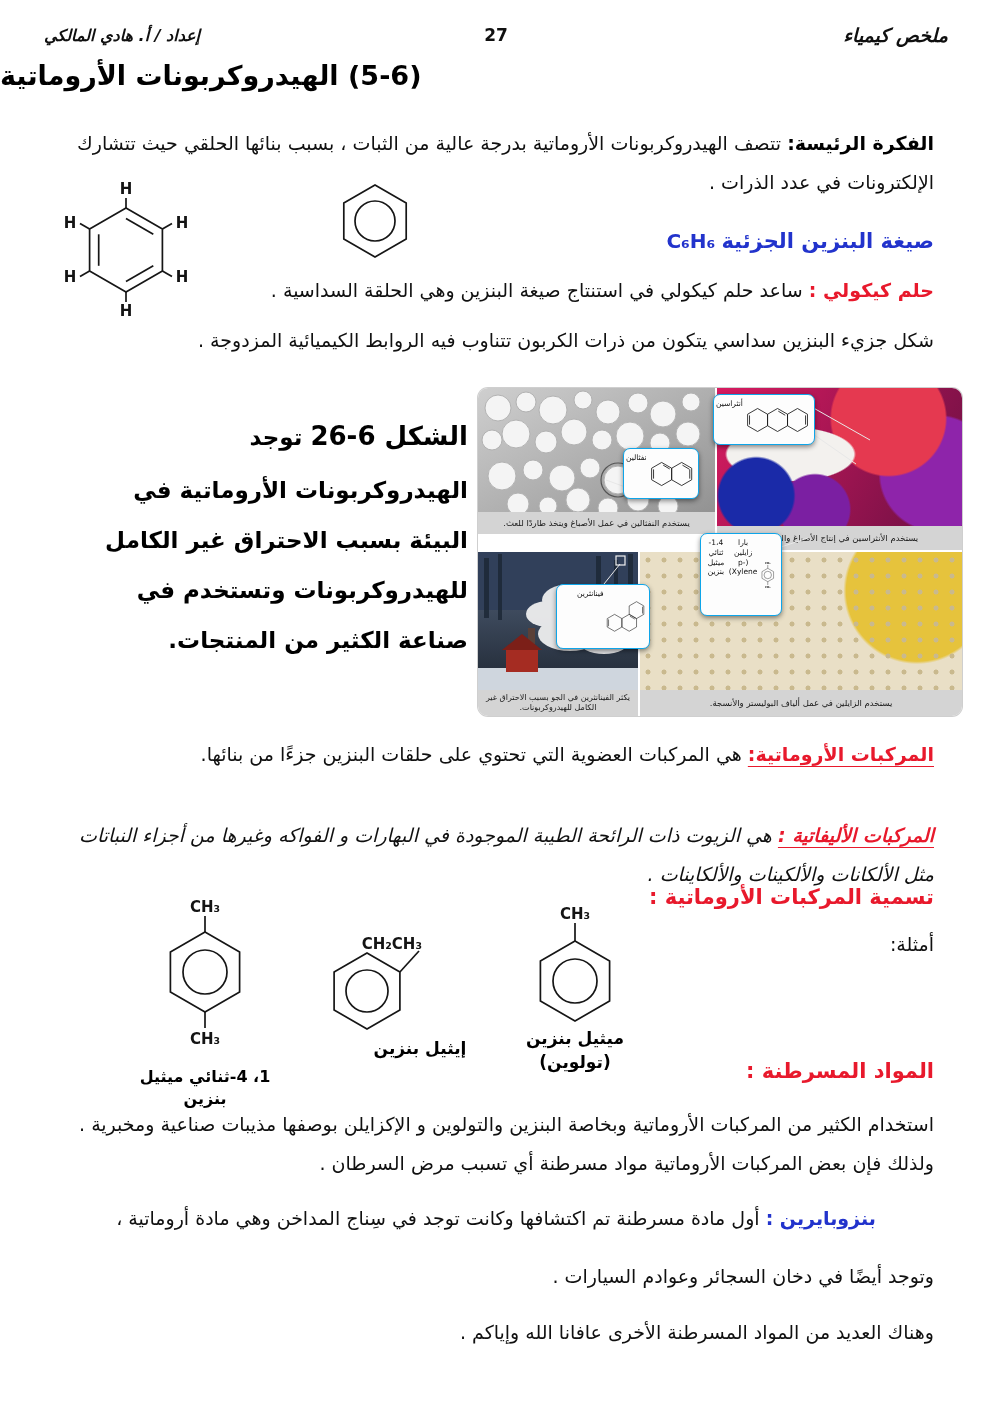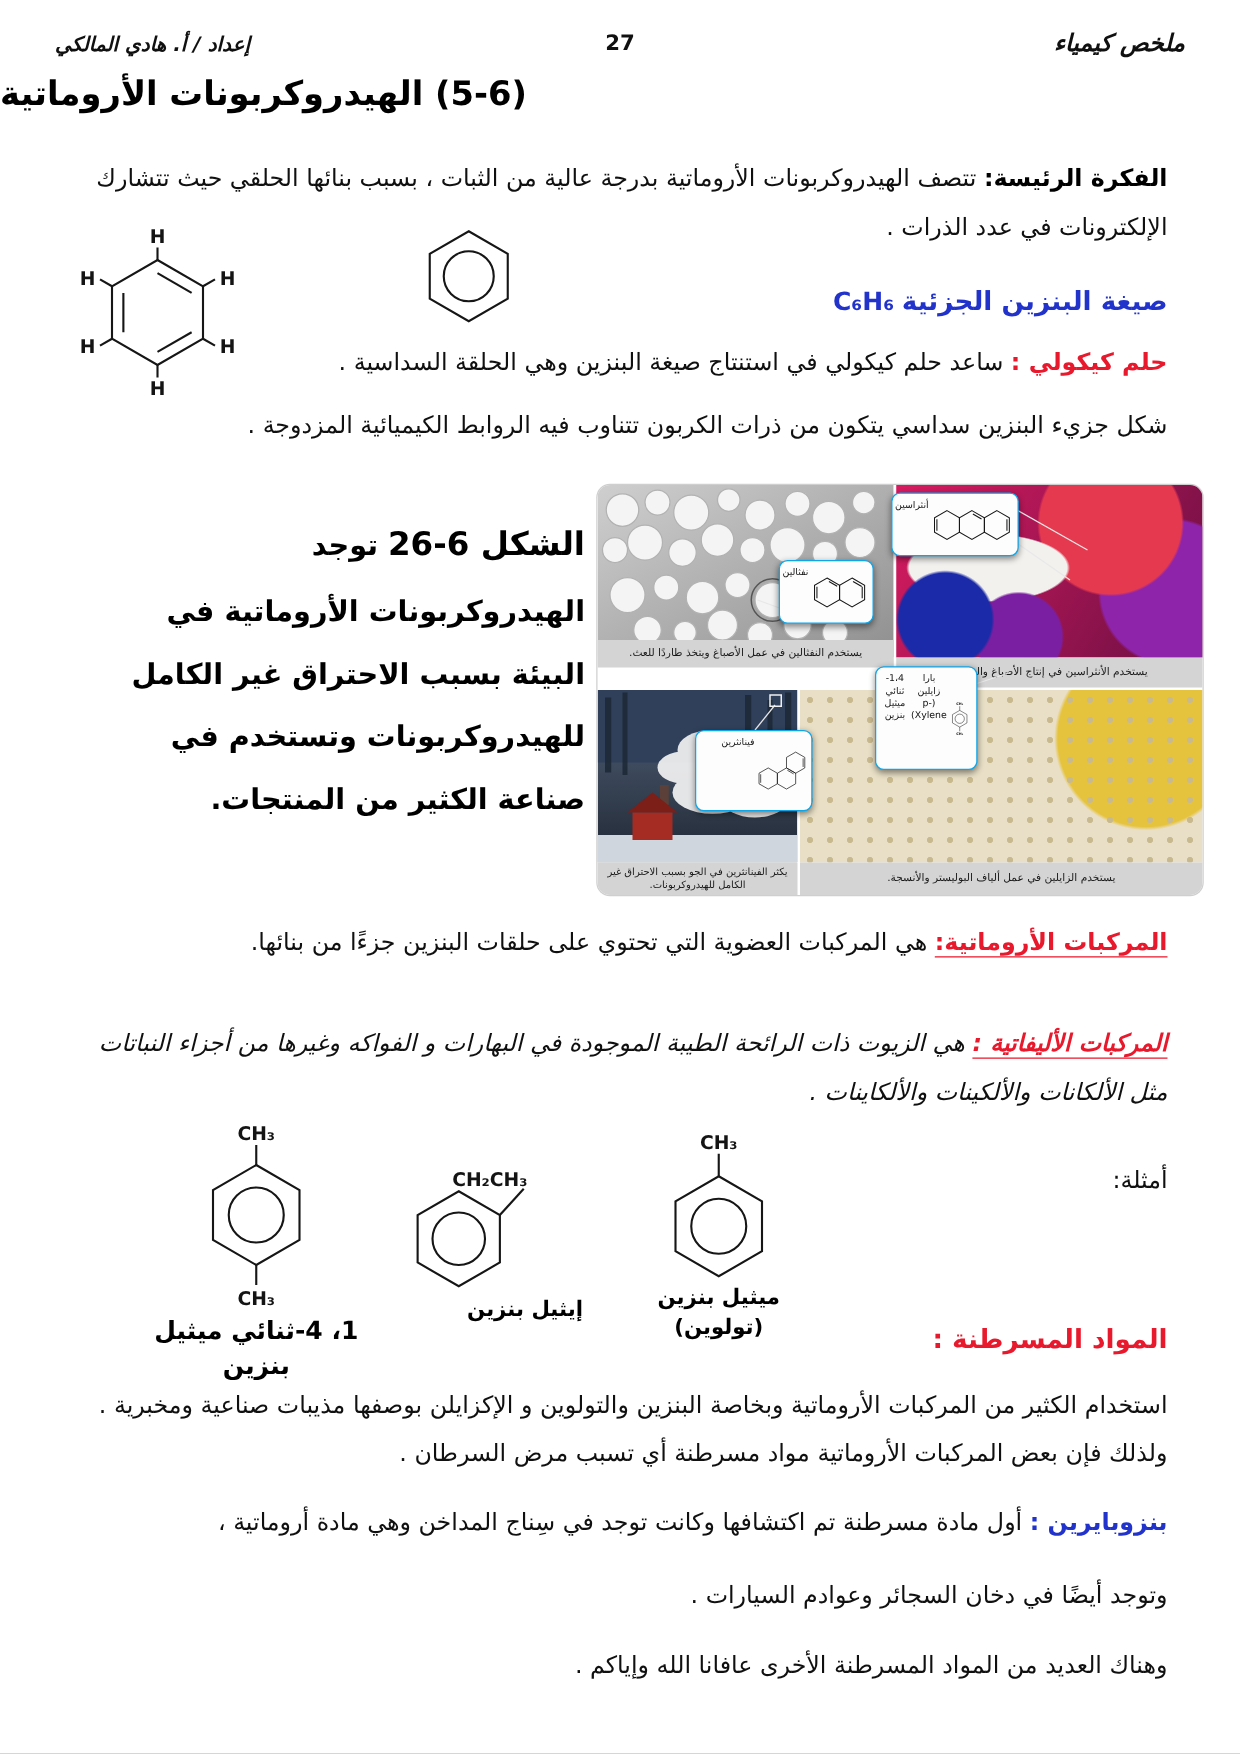--- a/index.html
+++ b/index.html
@@ -287,35 +287,36 @@
   <p class="abs para" style="top:735px;">
     <span class="term">المركبات الأروماتية:</span>
     <span>هي المركبات العضوية التي تحتوي على حلقات البنزين جزءًا من بنائها.</span>
   </p>
 
   <p class="abs para" style="top:816px;font-style:italic;">
     <span class="term">المركبات الأليفاتية :</span>
     <span>هي الزيوت ذات الرائحة الطيبة الموجودة في البهارات و الفواكه وغيرها من أجزاء النباتات مثل الألكانات والألكينات والألكاينات .</span>
   </p>
 
+  <div class="abs line red-head" style="top:878px;">تسمية المركبات الأروماتية :</div>
 
   <div class="abs line" style="top:926px;">أمثلة:</div>
 
   <div class="struct" style="left:118px; top:898px; width:174px;">
     <svg width="150" height="152" viewBox="0 0 150 152">
       <g class="chem-stroke">
         <line x1="75" y1="18" x2="75" y2="34"></line>
         <polygon points="75,34 109.6,54 109.6,94 75,114 40.4,94 40.4,54"></polygon>
         <circle cx="75" cy="74" r="22"></circle>
         <line x1="75" y1="114" x2="75" y2="130"></line>
       </g>
       <text class="chem" x="75" y="14" font-size="15" text-anchor="middle">CH₃</text>
       <text class="chem" x="75" y="146" font-size="15" text-anchor="middle">CH₃</text>
     </svg>
-    <div class="struct-label" style="font-size:20px; margin-top:0;">1، 4-ثنائي ميثيل بنزين</div>
+    <div class="struct-label" style="font-size:16px; margin-top:16px;">1، 4-ثنائي ميثيل بنزين</div>
   </div>
 
   <div class="struct" style="left:295px; top:925px; width:200px;">
     <svg width="200" height="112" viewBox="0 0 200 112">
       <g class="chem-stroke">
         <polygon points="72,28 104.9,47 104.9,85 72,104 39.1,85 39.1,47"></polygon>
         <circle cx="72" cy="66" r="21"></circle>
         <line x1="104.9" y1="47" x2="124" y2="26"></line>
       </g>
       <text class="chem" x="127" y="24" font-size="15" text-anchor="start">CH₂CH₃</text>
@@ -333,21 +334,21 @@
       <text class="chem" x="75" y="14" font-size="15" text-anchor="middle">CH₃</text>
     </svg>
     <div class="struct-label">ميثيل بنزين</div>
     <div class="struct-label">(تولوين)</div>
   </div>
 
   <div class="abs line red-head" style="top:1052px;">المواد المسرطنة :</div>
 
   <p class="abs para" style="top:1105px;">استخدام الكثير من المركبات الأروماتية وبخاصة البنزين والتولوين و الإكزايلن بوصفها مذيبات صناعية ومخبرية . ولذلك فإن بعض المركبات الأروماتية مواد مسرطنة أي تسبب مرض السرطان .</p>
 
-  <div class="abs line" style="top:1200px; left:58px;">
+  <div class="abs line" style="top:1200px; left:58px;text-align:center;">
     <span class="blue">بنزوبايرين :</span>
     <span>أول مادة مسرطنة تم اكتشافها وكانت توجد في سِناج المداخن وهي مادة أروماتية ،</span>
   </div>
 
   <div class="abs line" style="top:1258px;">وتوجد أيضًا في دخان السجائر وعوادم السيارات .</div>
 
   <div class="abs line" style="top:1314px;">وهناك العديد من المواد المسرطنة الأخرى عافانا الله وإياكم .</div>
 
 </div>
 

